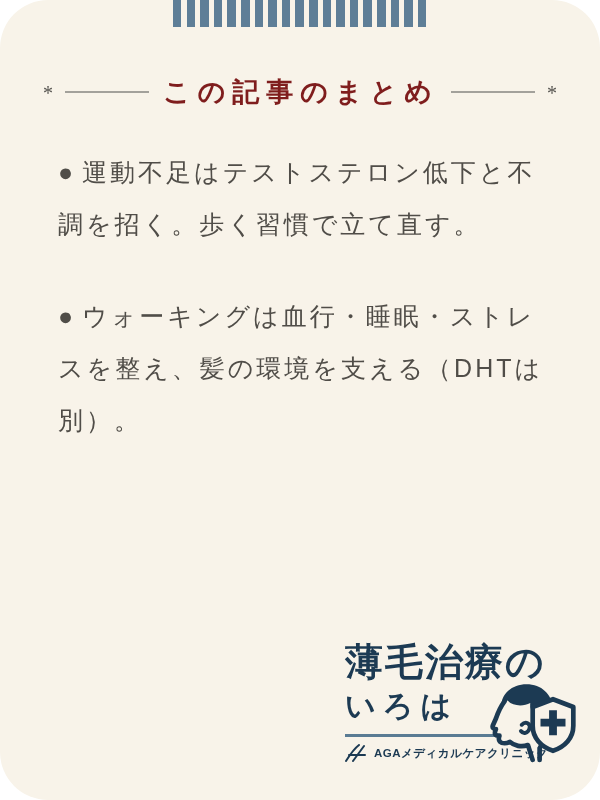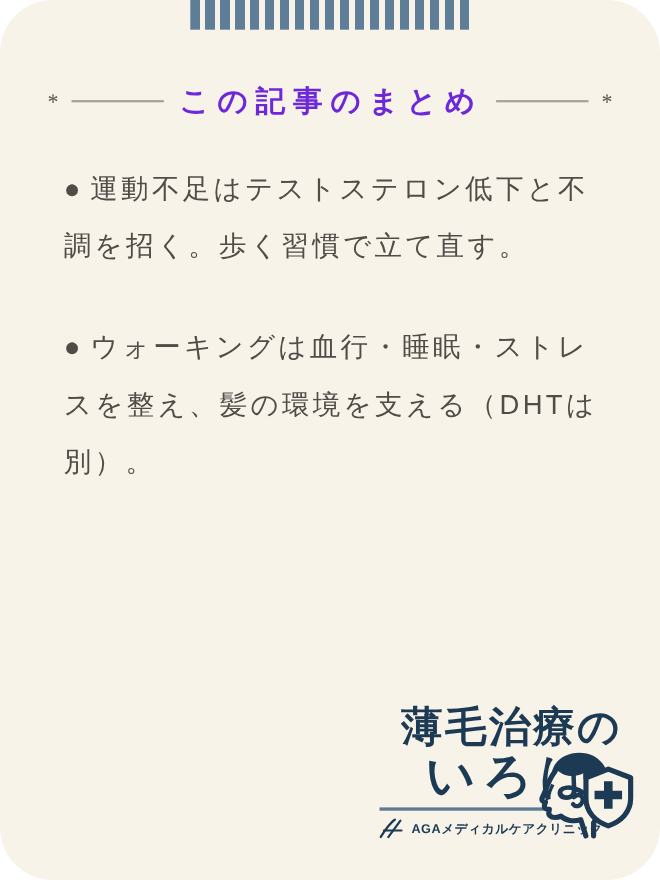--- a/index.html
+++ b/index.html
@@ -48,21 +48,21 @@
     width:84px;height:2px;
     background:#a3a19b;
   }
   .page-title{
     margin:0;
     font-family:Liberation Sans, sans-serif;
     font-weight:600;
     font-size:27px;
     letter-spacing:7px;
     text-indent:2px;
-    color:#6d28d9;
+    color:#7f1d1d;
     white-space:nowrap;
     text-align:center;
   }
   
   .bullets{
     position:absolute;
     top:146px;left:58px;
     width:490px;
   }
   .bullet{
@@ -78,31 +78,30 @@
     margin-right:9px;
     letter-spacing:0;
   }
   .bullet .text{white-space:pre-line;}
   
   .logo{
     position:absolute;
     top:640px;left:345px;
     width:240px;
     color:#1c3a53;
-    text-align:center;
   }
   .logo-line1{
     font-size:38px;
     font-weight:bold;
     letter-spacing:2px;
     line-height:44px;
     white-space:nowrap;
   }
   .logo-line2{
-    font-size:44px;
+    font-size:30px;
     font-weight:bold;
     letter-spacing:7px;
     line-height:44px;
     white-space:nowrap;
   }
   .logo-divider{
     margin-top:6px;
     width:154px;height:3px;
     background:#5a7b93;
   }

